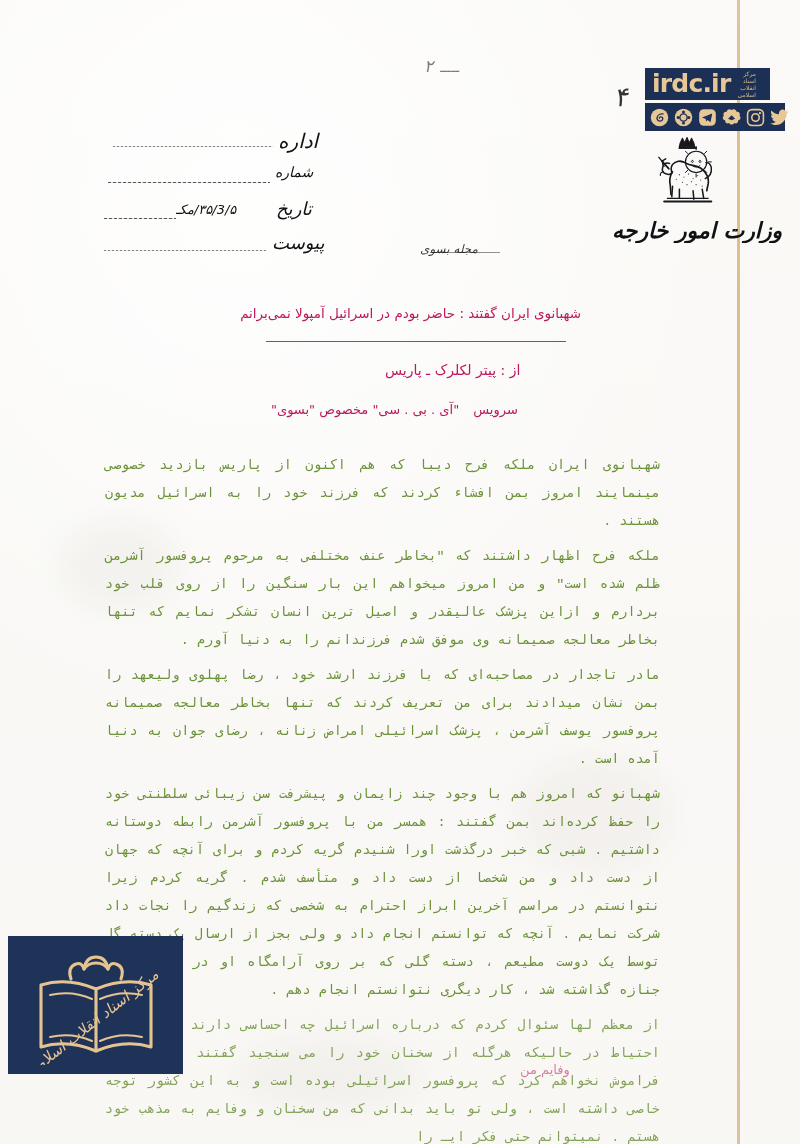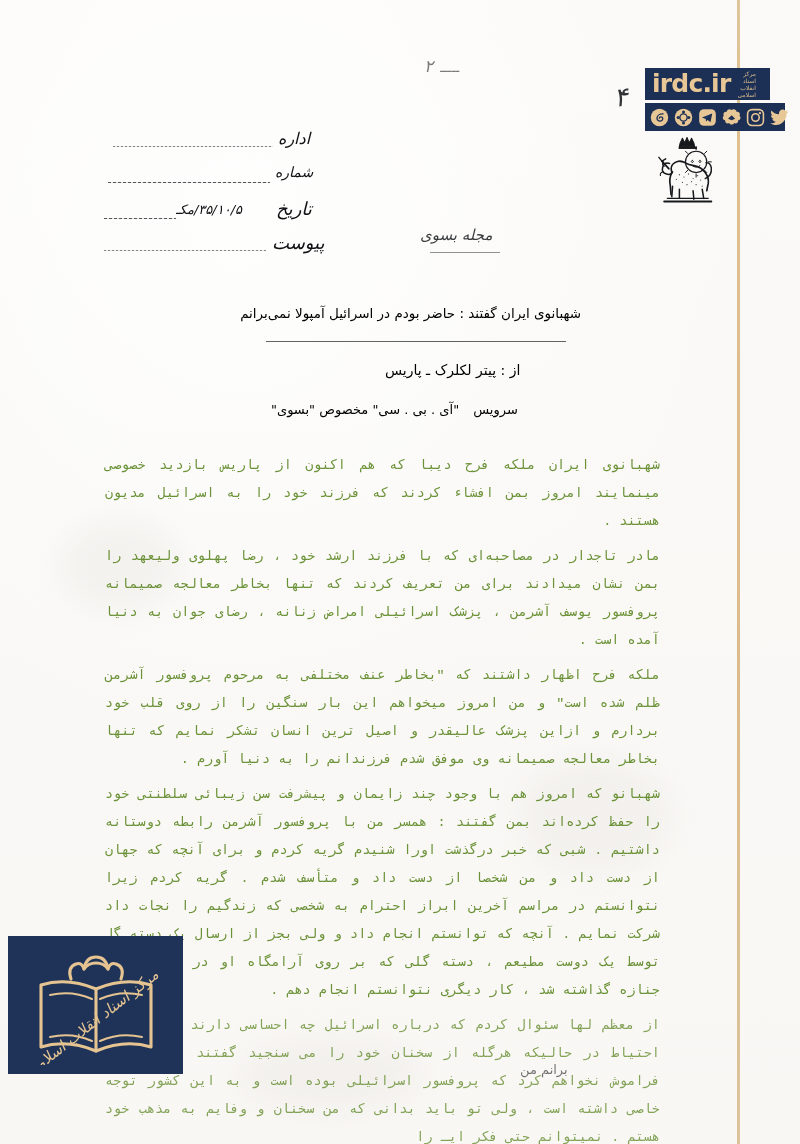--- a/index.html
+++ b/index.html
@@ -119,21 +119,21 @@
     color: #15161a;
     white-space: nowrap;
     font-family: "DejaVu Sans", sans-serif;
   }
   .hand {
     font-style: italic;
     color: #101114;
   }
   .typed {
     letter-spacing: 0.4px;
-    color: #000000;
+    color: #be185d;
   }
   .faded  { opacity: 0.82; }
   .faded2 { opacity: 0.68; }
   .faded3 { opacity: 0.55; }
 
   
   .rule {
     position: absolute;
     height: 1px;
     background: repeating-linear-gradient(90deg,
@@ -280,59 +280,60 @@
         <circle cx="44" cy="65" r="0.8"></circle>
       <circle cx="50" cy="68" r="0.9"></circle>
         <circle cx="56" cy="64" r="0.8"></circle>
       <circle cx="62" cy="68" r="0.9"></circle>
         <circle cx="68" cy="62" r="0.8"></circle>
       <circle cx="36" cy="61" r="0.8"></circle>
         <circle cx="70" cy="70" r="0.8"></circle>
     </g>
   </svg>
 
-
-  <div class="ink hand faded" style="left:420px;top:226px;font-size:15px;letter-spacing:4px;">مجله بسوی</div>
+  <div class="ink hand" style="left:612px;top:218px;font-size:22px;font-weight:600;clip-path:inset(0 0 0 0);">وزارت امور خارجه</div>
+
+  <div class="ink hand faded" style="left:420px;top:242px;font-size:12px;letter-spacing:4px;">مجله بسوی</div>
   <div class="underline-solid" style="left:430px;top:252px;width:70px;opacity:.6;"></div>
 
-  <div class="ink hand" style="left:278px;top:129px;font-size:16px;">اداره</div>
+  <div class="ink hand" style="left:278px;top:129px;font-size:20px;">اداره</div>
   <div class="rule thin" style="left:113px;top:146px;width:160px;"></div>
 
   <div class="ink hand" style="left:275px;top:164px;font-size:14px;">شماره</div>
   <div class="rule" style="left:108px;top:182px;width:162px;"></div>
 
   <div class="ink hand" style="left:276px;top:198px;font-size:18px;">تاریخ</div>
-  <div class="ink hand" style="left:176px;top:202px;font-size:13px;letter-spacing:0.5px;">۳۵/۱۰/۵/مکـ</div>
+  <div class="ink hand" style="left:176px;top:202px;font-size:13px;letter-spacing:0.5px;">۳۵/3/۵/مکـ</div>
   <div class="rule" style="left:104px;top:218px;width:72px;"></div>
 
   <div class="ink hand" style="left:272px;top:232px;font-size:18px;">پیوست</div>
   <div class="rule thin" style="left:104px;top:250px;width:162px;"></div>
 
   <div class="ink typed" style="left:251px;top:305px;width:330px;font-size:13.5px;text-align:center;white-space:nowrap;">شهبانوی ایران گفتند : حاضر بودم در اسرائیل آمپولا نمی‌برانم</div>
   <div class="underline-solid" style="left:266px;top:341px;width:300px;opacity:.85;"></div>
 
   <div class="ink typed" style="left:385px;top:362px;font-size:14px;letter-spacing:2.5px;">
     <span>از :</span>
     <span style="">پیتر لکلرک ـ پاریس</span>
   </div>
 
   <div class="ink typed" style="left:271px;top:402px;font-size:13px;letter-spacing:2px;">
     <span>سرویس</span>
     <span style="margin-right:10px;">"آی . بی . سی" مخصوص "بسوی"</span>
   </div>
 
   <div class="body-block" style="left:105px;top:452px;width:555px;">
     <p class="faded">شهبانوی ایران ملکه فرح دیبا که هم اکنون از پاریس بازدید خصوصی مینمایند امروز بمن افشاء کردند که فرزند خود را به اسرائیل مدیون هستند .</p>
+    <p class="faded">ملکه فرح اظهار داشتند که "بخاطر عنف مختلفی به مرحوم پروفسور آشرمن ظلم شده است" و من امروز میخواهم این بار سنگین را از روی قلب خود بردارم و ازاین پزشک عالیقدر و اصیل ترین انسان تشکر نمایم که تنها بخاطر معالجه صمیمانه وی موفق شدم فرزندانم را به دنیا آورم .</p>
     <p class="faded">مادر تاجدار در مصاحبه‌ای که با فرزند ارشد خود ، رضا پهلوی ولیعهد را بمن نشان میدادند برای من تعریف کردند که تنها بخاطر معالجه صمیمانه پروفسور یوسف آشرمن ، پزشک اسرائیلی امراض زنانه ، رضای جوان به دنیا آمده است .</p>
-    <p class="faded">ملکه فرح اظهار داشتند که "بخاطر عنف مختلفی به مرحوم پروفسور آشرمن ظلم شده است" و من امروز میخواهم این بار سنگین را از روی قلب خود بردارم و ازاین پزشک عالیقدر و اصیل ترین انسان تشکر نمایم که تنها بخاطر معالجه صمیمانه وی موفق شدم فرزندانم را به دنیا آورم .</p>
     <p class="faded">شهبانو که امروز هم با وجود چند زایمان و پیشرفت سن زیبائی سلطنتی خود را حفظ کرده‌اند بمن گفتند : همسر من با پروفسور آشرمن رابطه دوستانه داشتیم . شبی که خبر درگذشت اورا شنیدم گریه کردم و برای آنچه که جهان از دست داد و من شخصا از دست داد و متأسف شدم . گریه کردم زیرا نتوانستم در مراسم آخرین ابراز احترام به شخصی که زندگیم را نجات داد شرکت نمایم . آنچه که توانستم انجام داد و ولی بجز از ارسال یک دسته گل توسط یک دوست مطیعم ، دسته گلی که بر روی آرامگاه او در روز تشییع جنازه گذاشته شد ، کار دیگری نتوانستم انجام دهم .</p>
     <p class="faded2">از معظم لها سئوال کردم که درباره اسرائیل چه احساسی دارند . ملکه با احتیاط در حالیکه هرگله از سخنان خود را می سنجید گفتند " من هرگز فراموش نخواهم کرد که پروفسور اسرائیلی بوده است و به این کشور توجه خاصی داشته است ، ولی تو باید بدانی که من سخنان و وفایم به مذهب خود هستم . نمیتوانم حتی فکر ایـ را</p>
   </div>
 
-  <div class="ink typed faded3" style="left:520px;top:1062px;font-size:13px;letter-spacing:3px;">برانم  من</div>
+  <div class="ink typed faded3" style="left:520px;top:1062px;font-size:13px;letter-spacing:3px;">وفایم  من</div>
 
   <div class="archive-mark" style="left:8px;top:936px;width:175px;height:138px;">
     <svg viewBox="0 0 150 120" width="150" height="120">
       <g fill="none" stroke="#e5c491" stroke-width="3.1" stroke-linejoin="round" stroke-linecap="round">
 
         <path d="M50 34 q-4 -12 5 -15 q6 -2 8 5 q2 -12 12 -12 q10 0 12 12 q2 -7 8 -5 q9 3 5 15"></path>
         <path d="M63 24 q4 -6 12 -6 q8 0 12 6"></path>
 
         <path d="M20 40 q26 -8 55 4 q29 -12 55 -4 l0 62 q-26 -8 -55 4 q-29 -12 -55 -4 z"></path>
 

